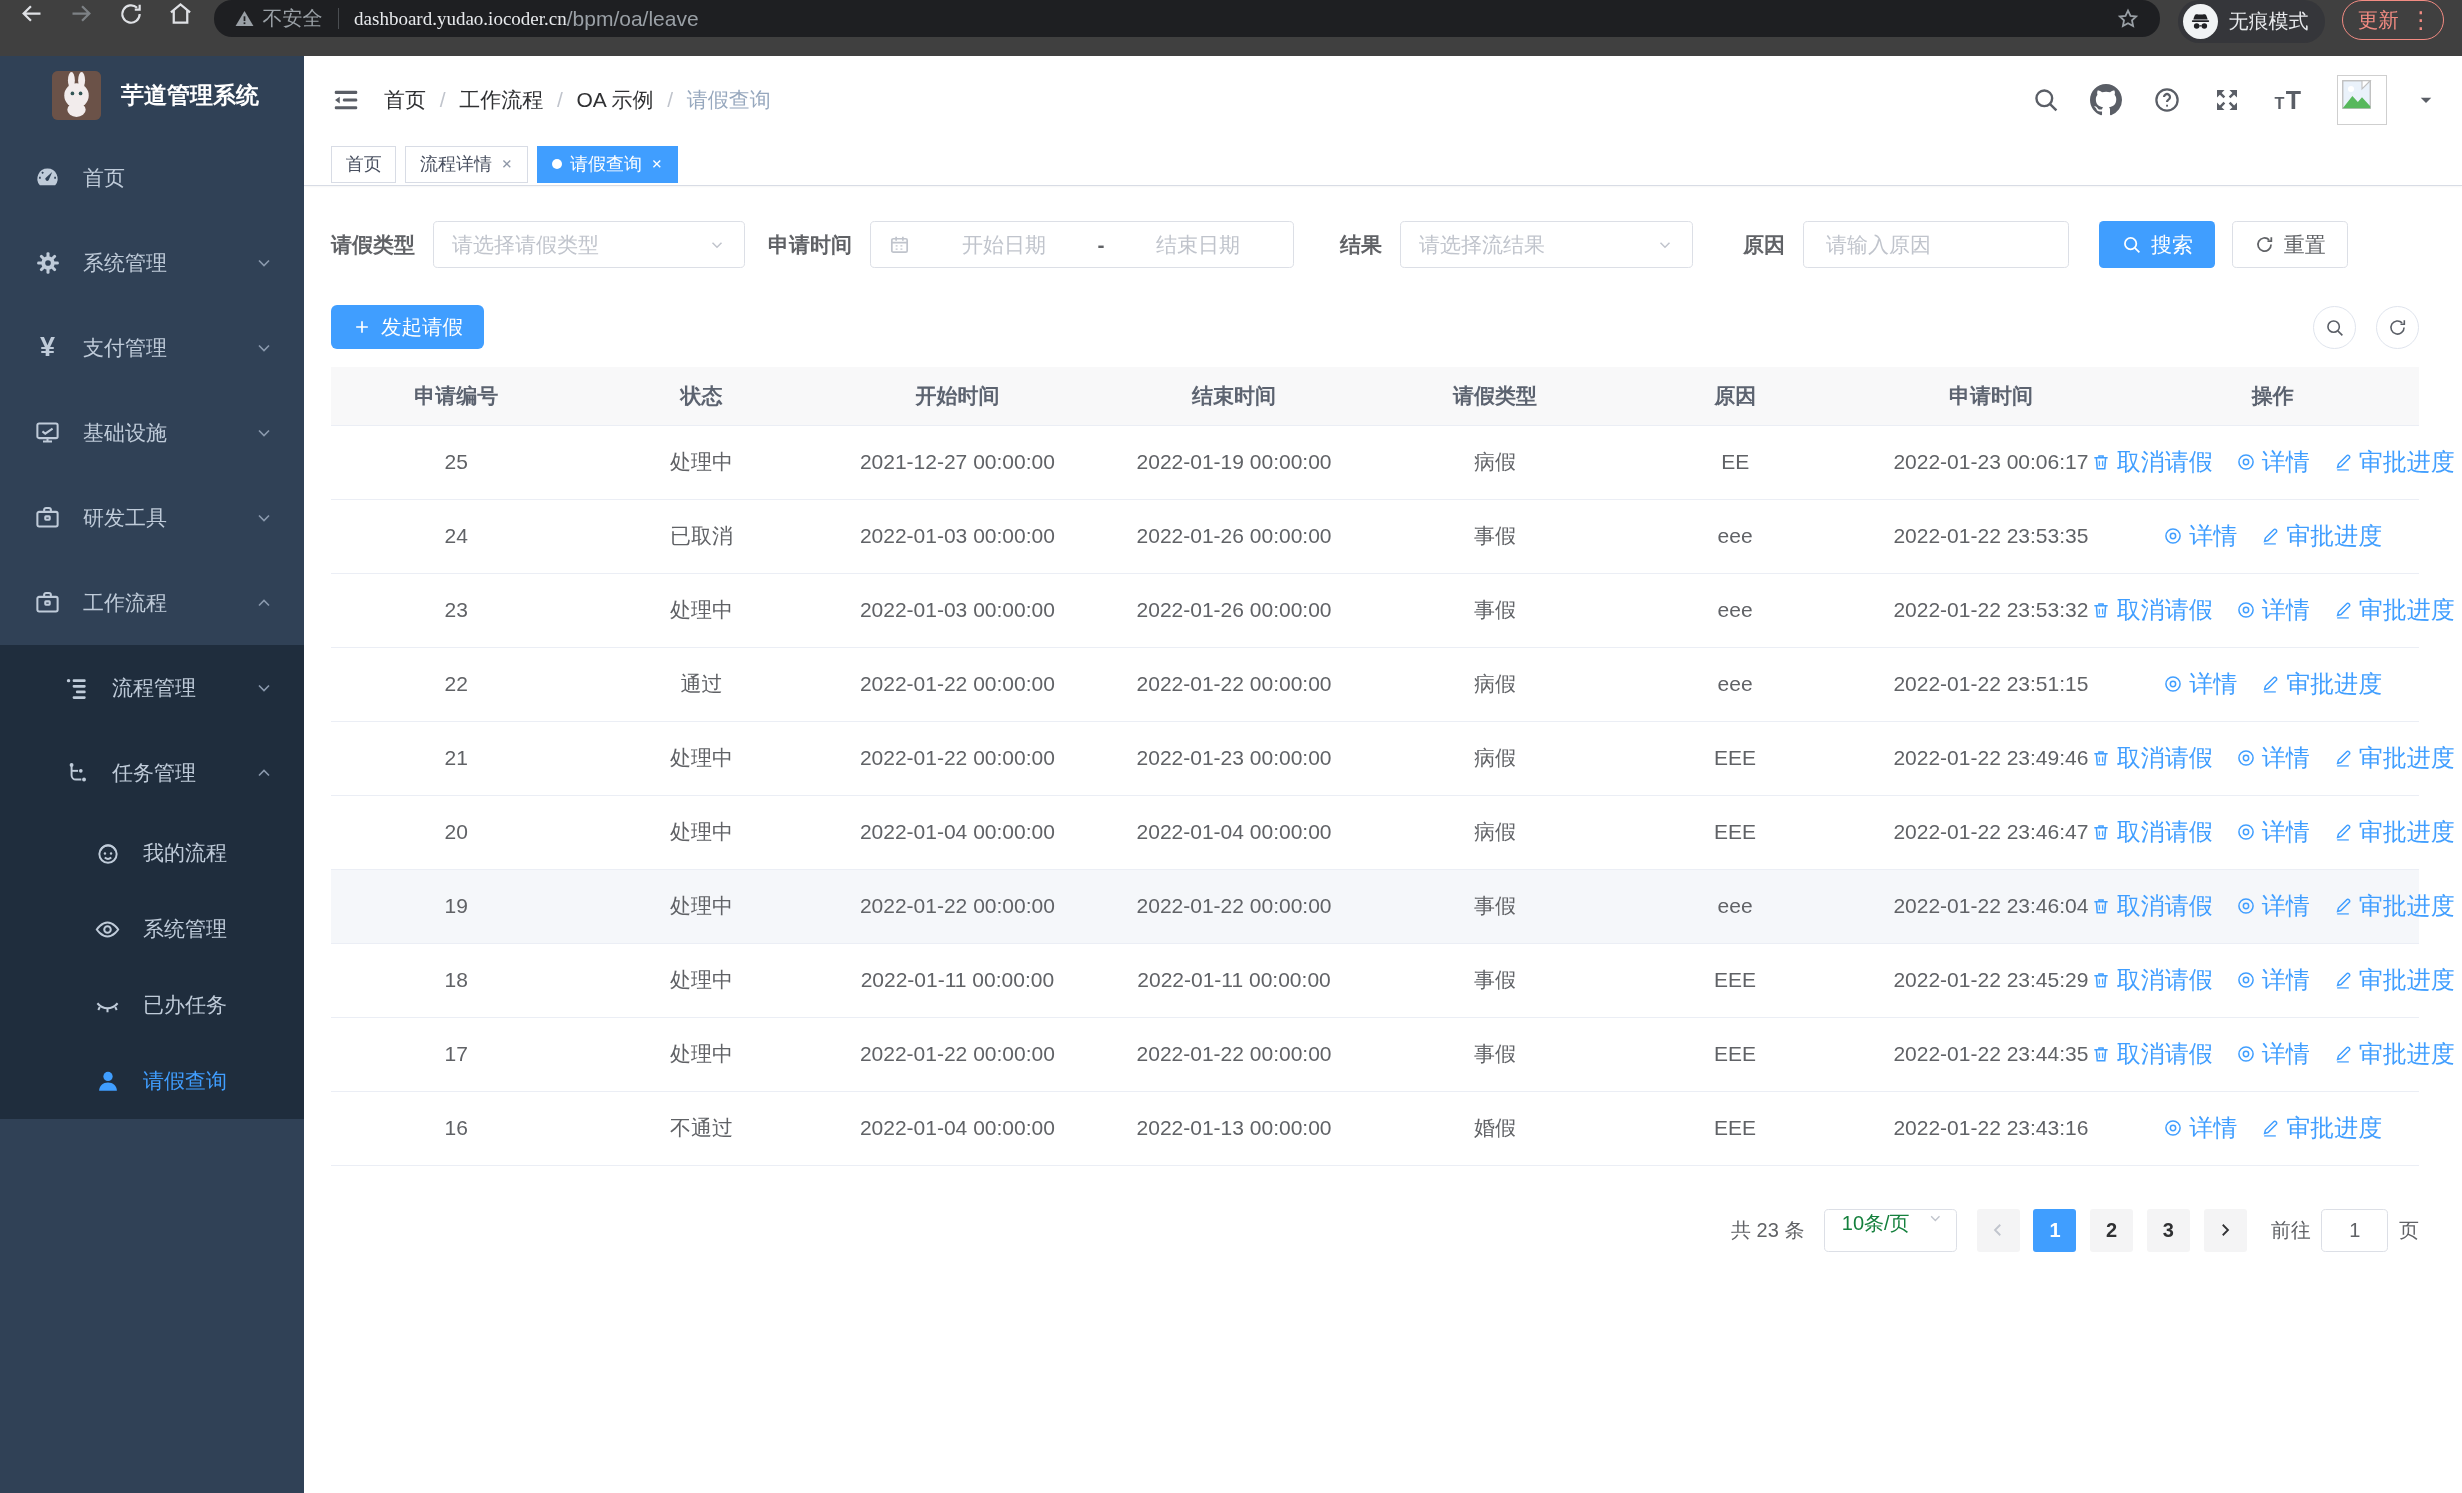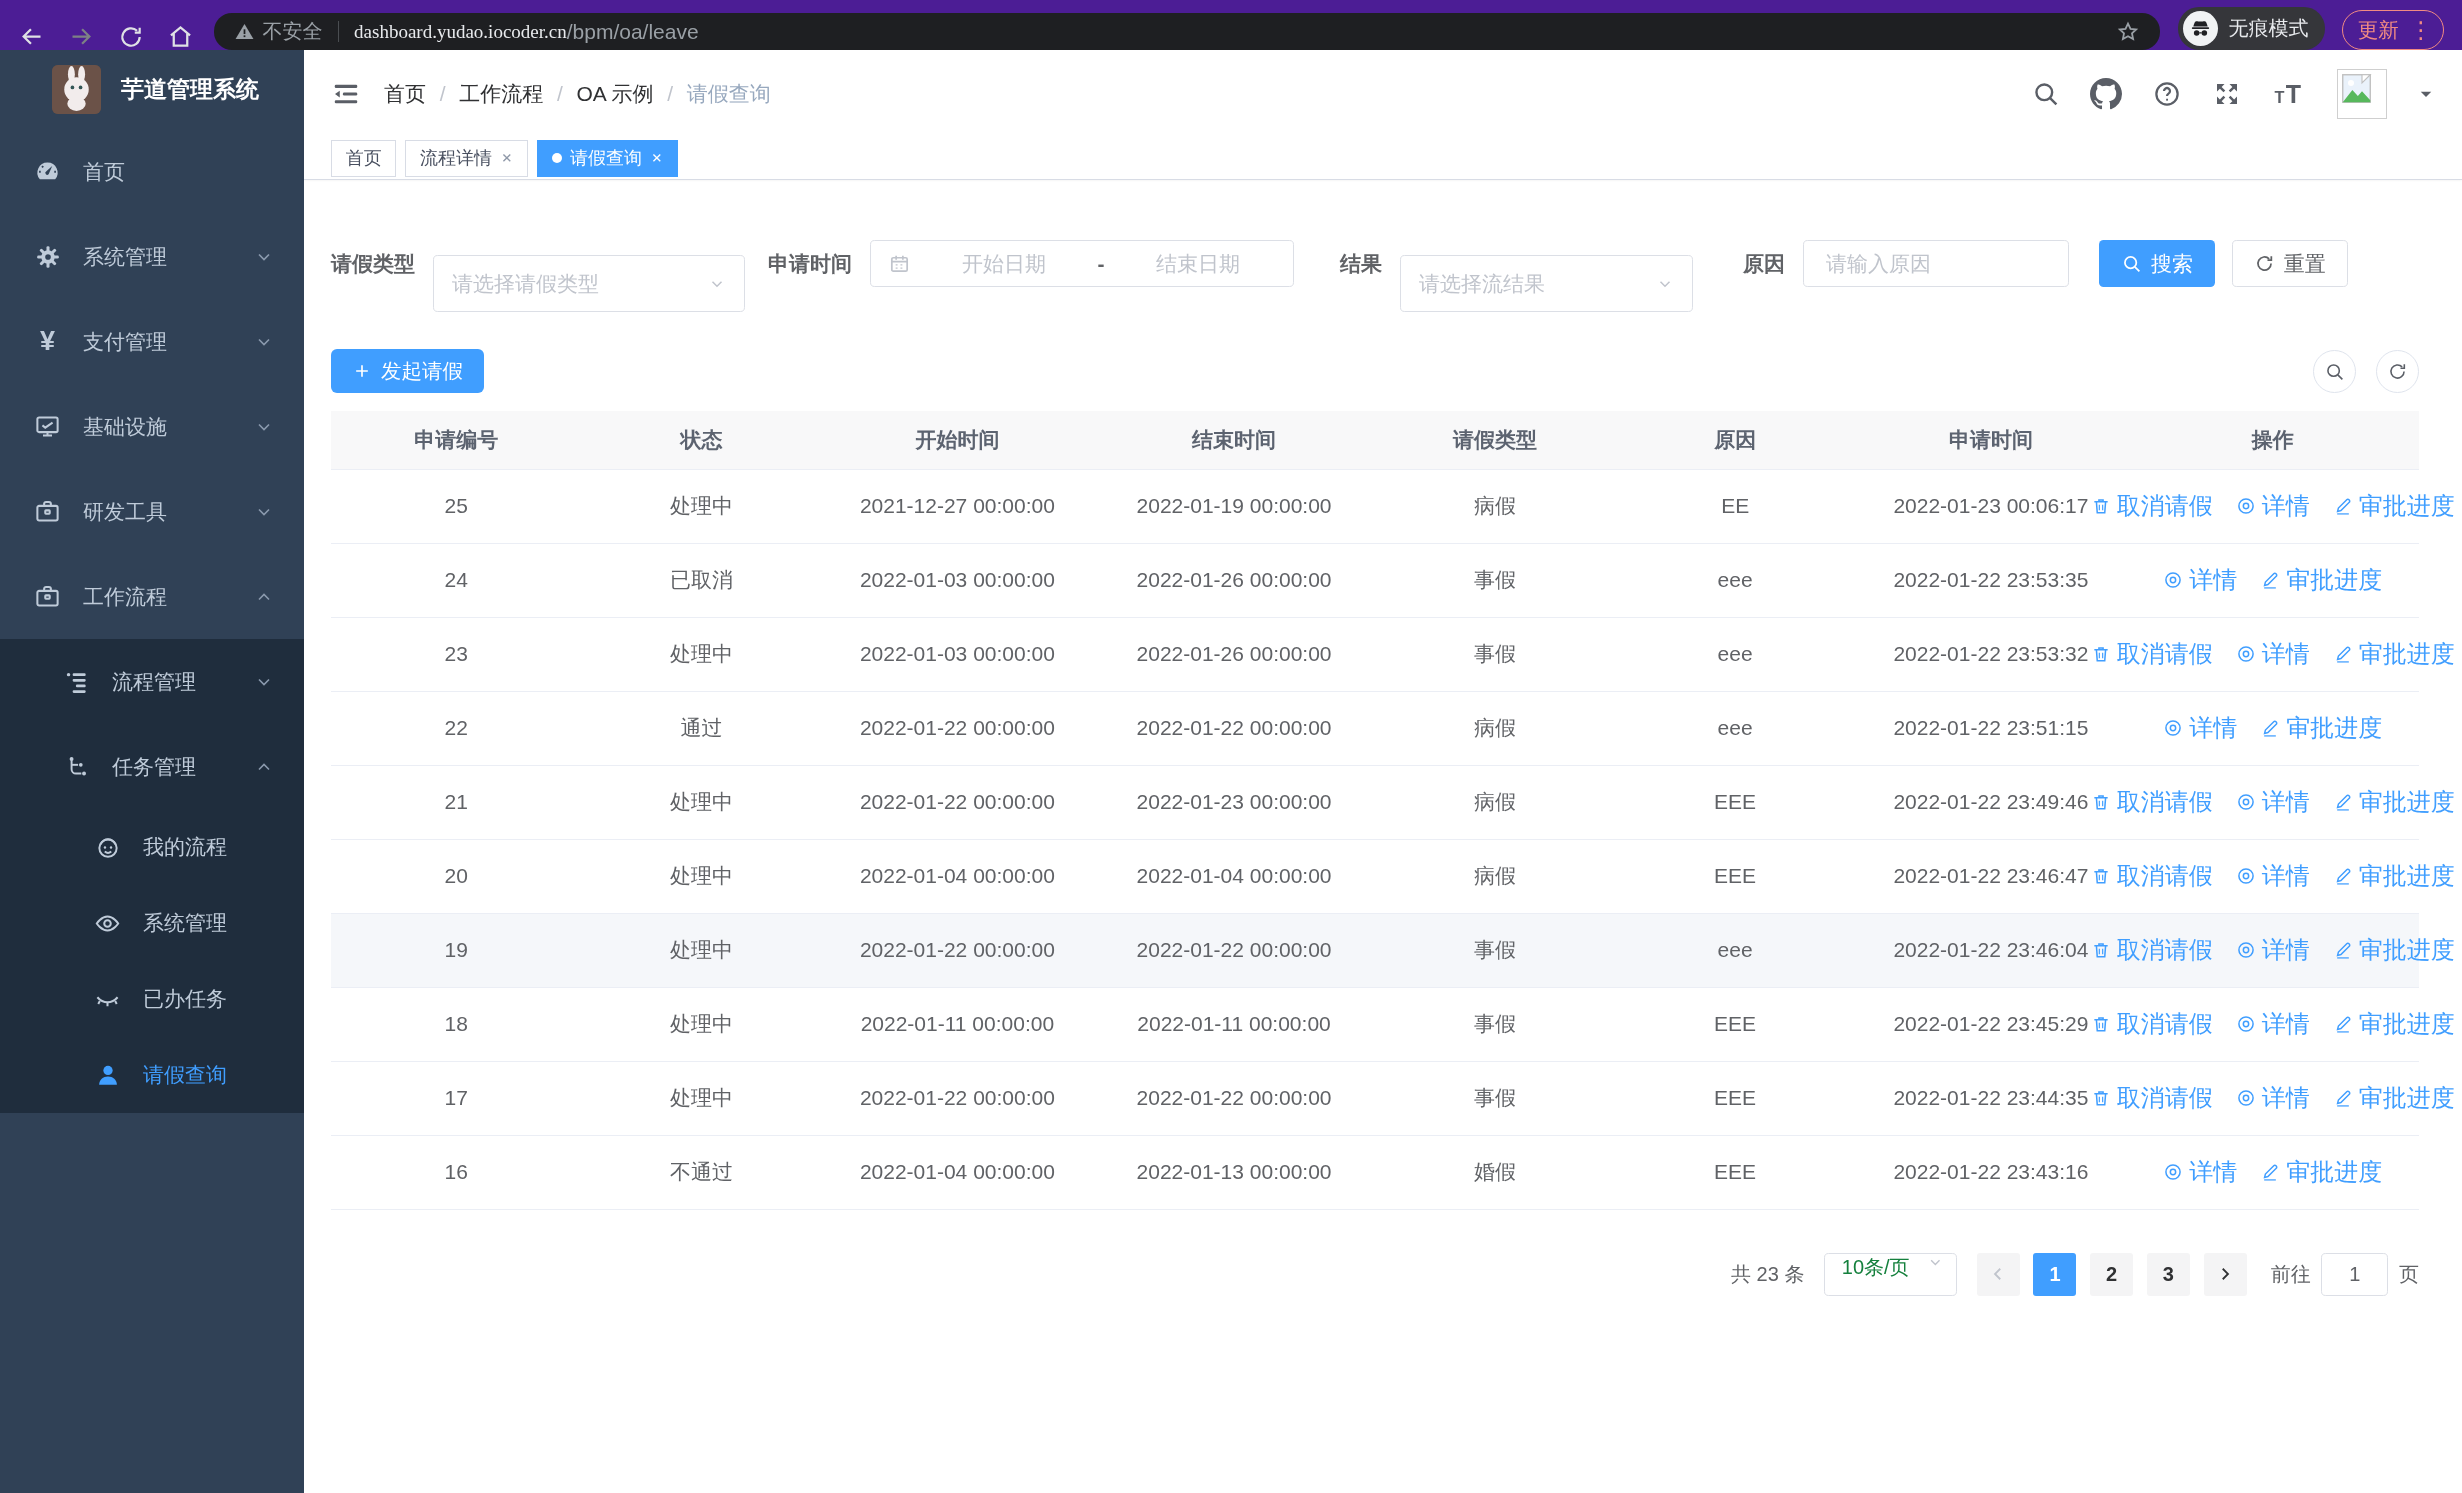--- a/index.html
+++ b/index.html
@@ -1,21 +1,21 @@
 <!DOCTYPE html>
 <html style="font-size:12px"><head>
 <meta charset="utf-8">
 <style>
   * { margin:0; padding:0; box-sizing:border-box; }
   html,body { width:2462px; height:1494px; overflow:hidden;
     font-family:"Liberation Sans","DejaVu Sans",sans-serif; background:#fff; }
   svg { display:block; }
 
   
-  .browser-bar { height:50px; background:#4c1d95; display:flex; align-items:flex-end; padding:0 18px; }
+  .browser-bar { height:56px; background:#404040; display:flex; align-items:flex-start; padding:0 18px; }
   .bnav { display:flex; align-items:center; gap:23px; margin-right:20px; color:#dfe1e5; }
   .bnav .dim { color:#7d8185; }
   .url-pill { flex:1; height:37px; background:#1e1f22; border-radius:18px; display:flex; align-items:center; padding:0 20px; margin-right:18px; }
   .sec { display:flex; align-items:center; gap:7.6px; color:#9aa0a6; font-size:20px; }
   .url-sep { width:1.5px; height:21px; background:#4a4d51; margin:0 15px; }
   .url-host { color:#e8eaed; font-size:19px;font-family:Liberation Serif, serif; }
   .url-path { color:#9aa0a6; font-size:21px; }
   .url-spacer { flex:1; }
   .incog-chip { height:43px; background:#35363a; border-radius:21px; display:flex; align-items:center; padding:3px 16.7px 3px 4.6px; margin-right:16.7px; }
   .incog-circle { width:35px; height:35px; border-radius:50%; background:#f1f3f4; display:flex; align-items:center; justify-content:center; margin-right:10.6px; }
@@ -57,21 +57,21 @@
   .tag { height:37px; border:0.8px solid #d8dce5; background:#fff; color:#495060; font-size:18px; display:flex; align-items:center; gap:7.6px; padding:0 13.7px; cursor:pointer; }
   .tag .x { color:#8f98a8; display:flex; }
   .tag.active { background:#409eff; border-color:#409eff; color:#fff; }
   .tag.active .x { color:#fff; }
   .tag .dot { width:10.6px; height:10.6px; border-radius:50%; background:#fff; }
 
   
   .content { padding:35px 43px 0 27px; }
   .filter-row { display:flex; align-items:center; font-size:21px; color:#606266; }
   .flabel { font-weight:700; margin-right:18px; white-space:nowrap; }
-  .sel { height:57px; border:0.8px solid #dcdfe6; border-radius:4.6px; background:#fff; display:flex; align-items:center; padding:0 18px; color:#c0c4cc; position:relative;margin-top:40px; }
+  .sel { height:47px; border:0.8px solid #dcdfe6; border-radius:4.6px; background:#fff; display:flex; align-items:center; padding:0 18px; color:#c0c4cc; position:relative; }
   .sel .schev { margin-left:auto; color:#c0c4cc; }
   .sel.w1 { width:312px; }
   .sel.w2 { width:293px; }
   .date-range { width:424px; height:47px; border:0.8px solid #dcdfe6; border-radius:4.6px; display:flex; align-items:center; gap:15px; padding:0 16.7px; color:#c0c4cc; }
   .date-range .ph { flex:1; text-align:center; color:#c0c4cc; }
   .date-range .dash { color:#606266; font-weight:700; }
   .tinput { height:47px; width:266px; border:0.8px solid #dcdfe6; border-radius:4.6px; padding:0 22px; font-size:21px; color:#606266; outline:none; font-family:inherit; }
   .tinput::placeholder { color:#c0c4cc; }
   .btn { height:47px; border-radius:4.6px; display:flex; align-items:center; gap:9px; font-size:21px; padding:0 21px; cursor:pointer; border:0.8px solid transparent; white-space:nowrap; }
   .btn.primary { background:#409eff; color:#fff; }

